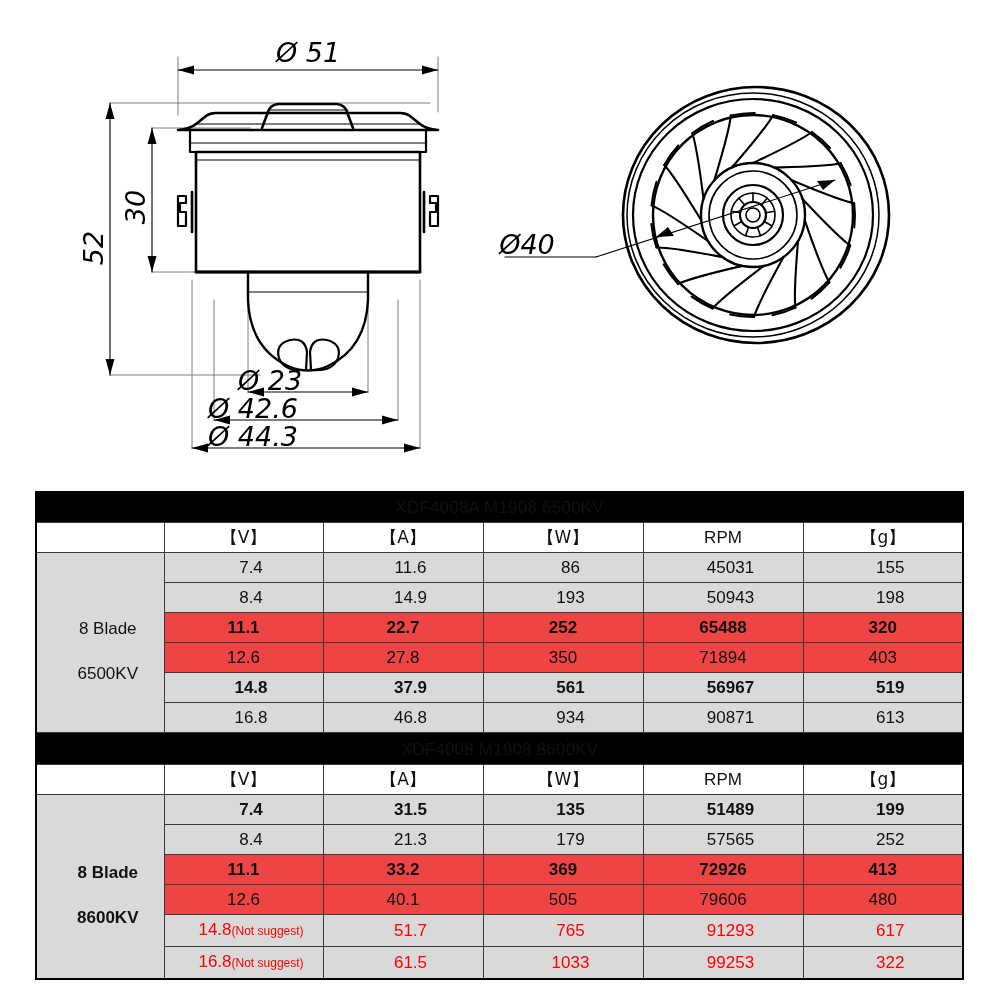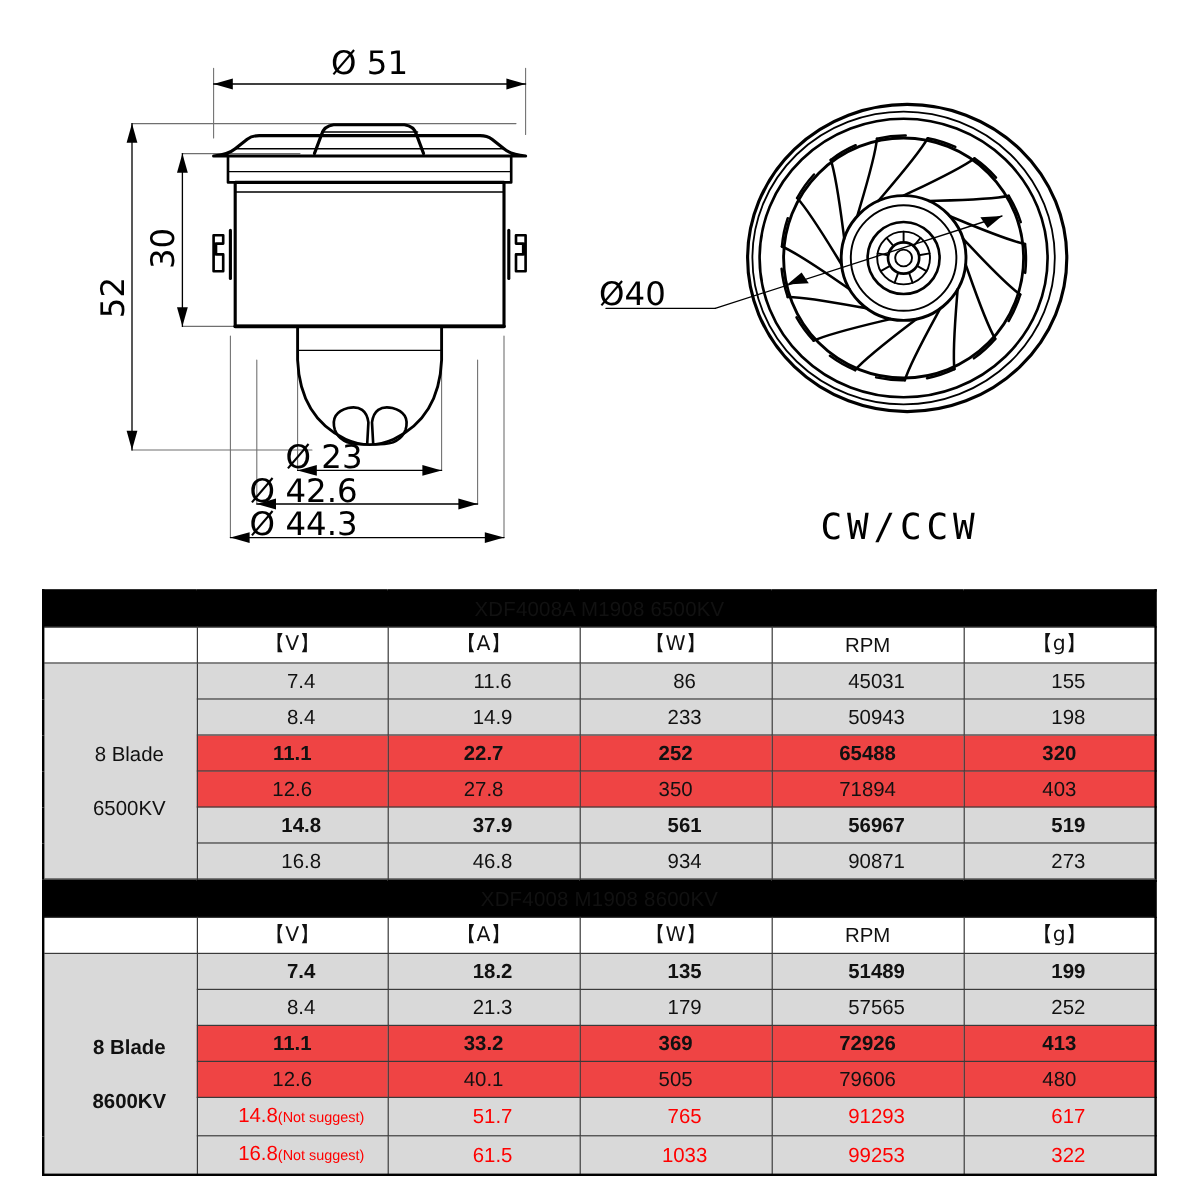--- a/index.html
+++ b/index.html
@@ -4,21 +4,21 @@
 <style>
   html,body{margin:0;padding:0;}
   body{
     width:1000px;height:1000px;background:#ffffff;
     font-family:"Liberation Sans", sans-serif;
     color:#000;overflow:hidden;position:relative;
   }
   .stage{position:absolute;left:0;top:0;width:1000px;height:1000px;}
 
   
-  .drawings{position:absolute;left:0;top:0;width:852px;height:488px;}
+  .drawings{position:absolute;left:0;top:0;width:852px;height:488px;font-style:italic;}
   .svgwrap{position:absolute;left:0;top:0;width:1000px;height:488px;}
   .svgwrap svg{display:block;}
 
   
   .product-title{
     position:absolute;left:600px;top:378px;width:300px;
     font-family:"DejaVu Sans Mono", monospace;
     font-size:46px;letter-spacing:6px;font-weight:400;
     text-align:center;line-height:1;white-space:nowrap;
   }
@@ -227,21 +227,20 @@
           <text x="270" y="390" text-anchor="middle">Ø 23</text>
           <text x="253" y="418" text-anchor="middle">Ø 42.6</text>
           <text x="253" y="446" text-anchor="middle">Ø 44.3</text>
           <text x="527" y="254" text-anchor="middle">Ø40</text>
           <text x="145" y="207" text-anchor="middle" transform="rotate(-90 145 207)">30</text>
           <text x="103" y="248" text-anchor="middle" transform="rotate(-90 103 248)">52</text>
         </g>
       </svg>
     </div>
 
-    <div class="product-subtitle">CW/CCW</div>
   </div>
 
   <div class="tables">
       <table class="spec">
         <colgroup>
           <col class="c0">
           <col class="c1">
           <col class="c2">
           <col class="c3">
           <col class="c4">
@@ -266,21 +265,21 @@
             </td>
             <td>7.4</td>
             <td>11.6</td>
             <td>86</td>
             <td>45031</td>
             <td>155</td>
           </tr>
           <tr class="shade">
             <td>8.4</td>
             <td>14.9</td>
-            <td>233</td>
+            <td>193</td>
             <td>50943</td>
             <td>198</td>
           </tr>
           <tr class="plain bold">
             <td>11.1</td>
             <td>22.7</td>
             <td>252</td>
             <td>65488</td>
             <td>320</td>
           </tr>
@@ -296,21 +295,21 @@
             <td>37.9</td>
             <td>561</td>
             <td>56967</td>
             <td>519</td>
           </tr>
           <tr class="shade">
             <td>16.8</td>
             <td>46.8</td>
             <td>934</td>
             <td>90871</td>
-            <td>273</td>
+            <td>613</td>
           </tr>
         </tbody>
       </table>
       <table class="spec last">
         <colgroup>
           <col class="c0">
           <col class="c1">
           <col class="c2">
           <col class="c3">
           <col class="c4">
@@ -327,21 +326,21 @@
             <td class="u-brk">【W】</td>
             <td>RPM</td>
             <td class="u-brk">【g】</td>
           </tr>
           <tr class="shade bold">
             <td class="rowlabel" rowspan="6">
               <span>8 Blade</span>
               <span>8600KV</span>
             </td>
             <td>7.4</td>
-            <td>18.2</td>
+            <td>31.5</td>
             <td>135</td>
             <td>51489</td>
             <td>199</td>
           </tr>
           <tr class="shade">
             <td>8.4</td>
             <td>21.3</td>
             <td>179</td>
             <td>57565</td>
             <td>252</td>

